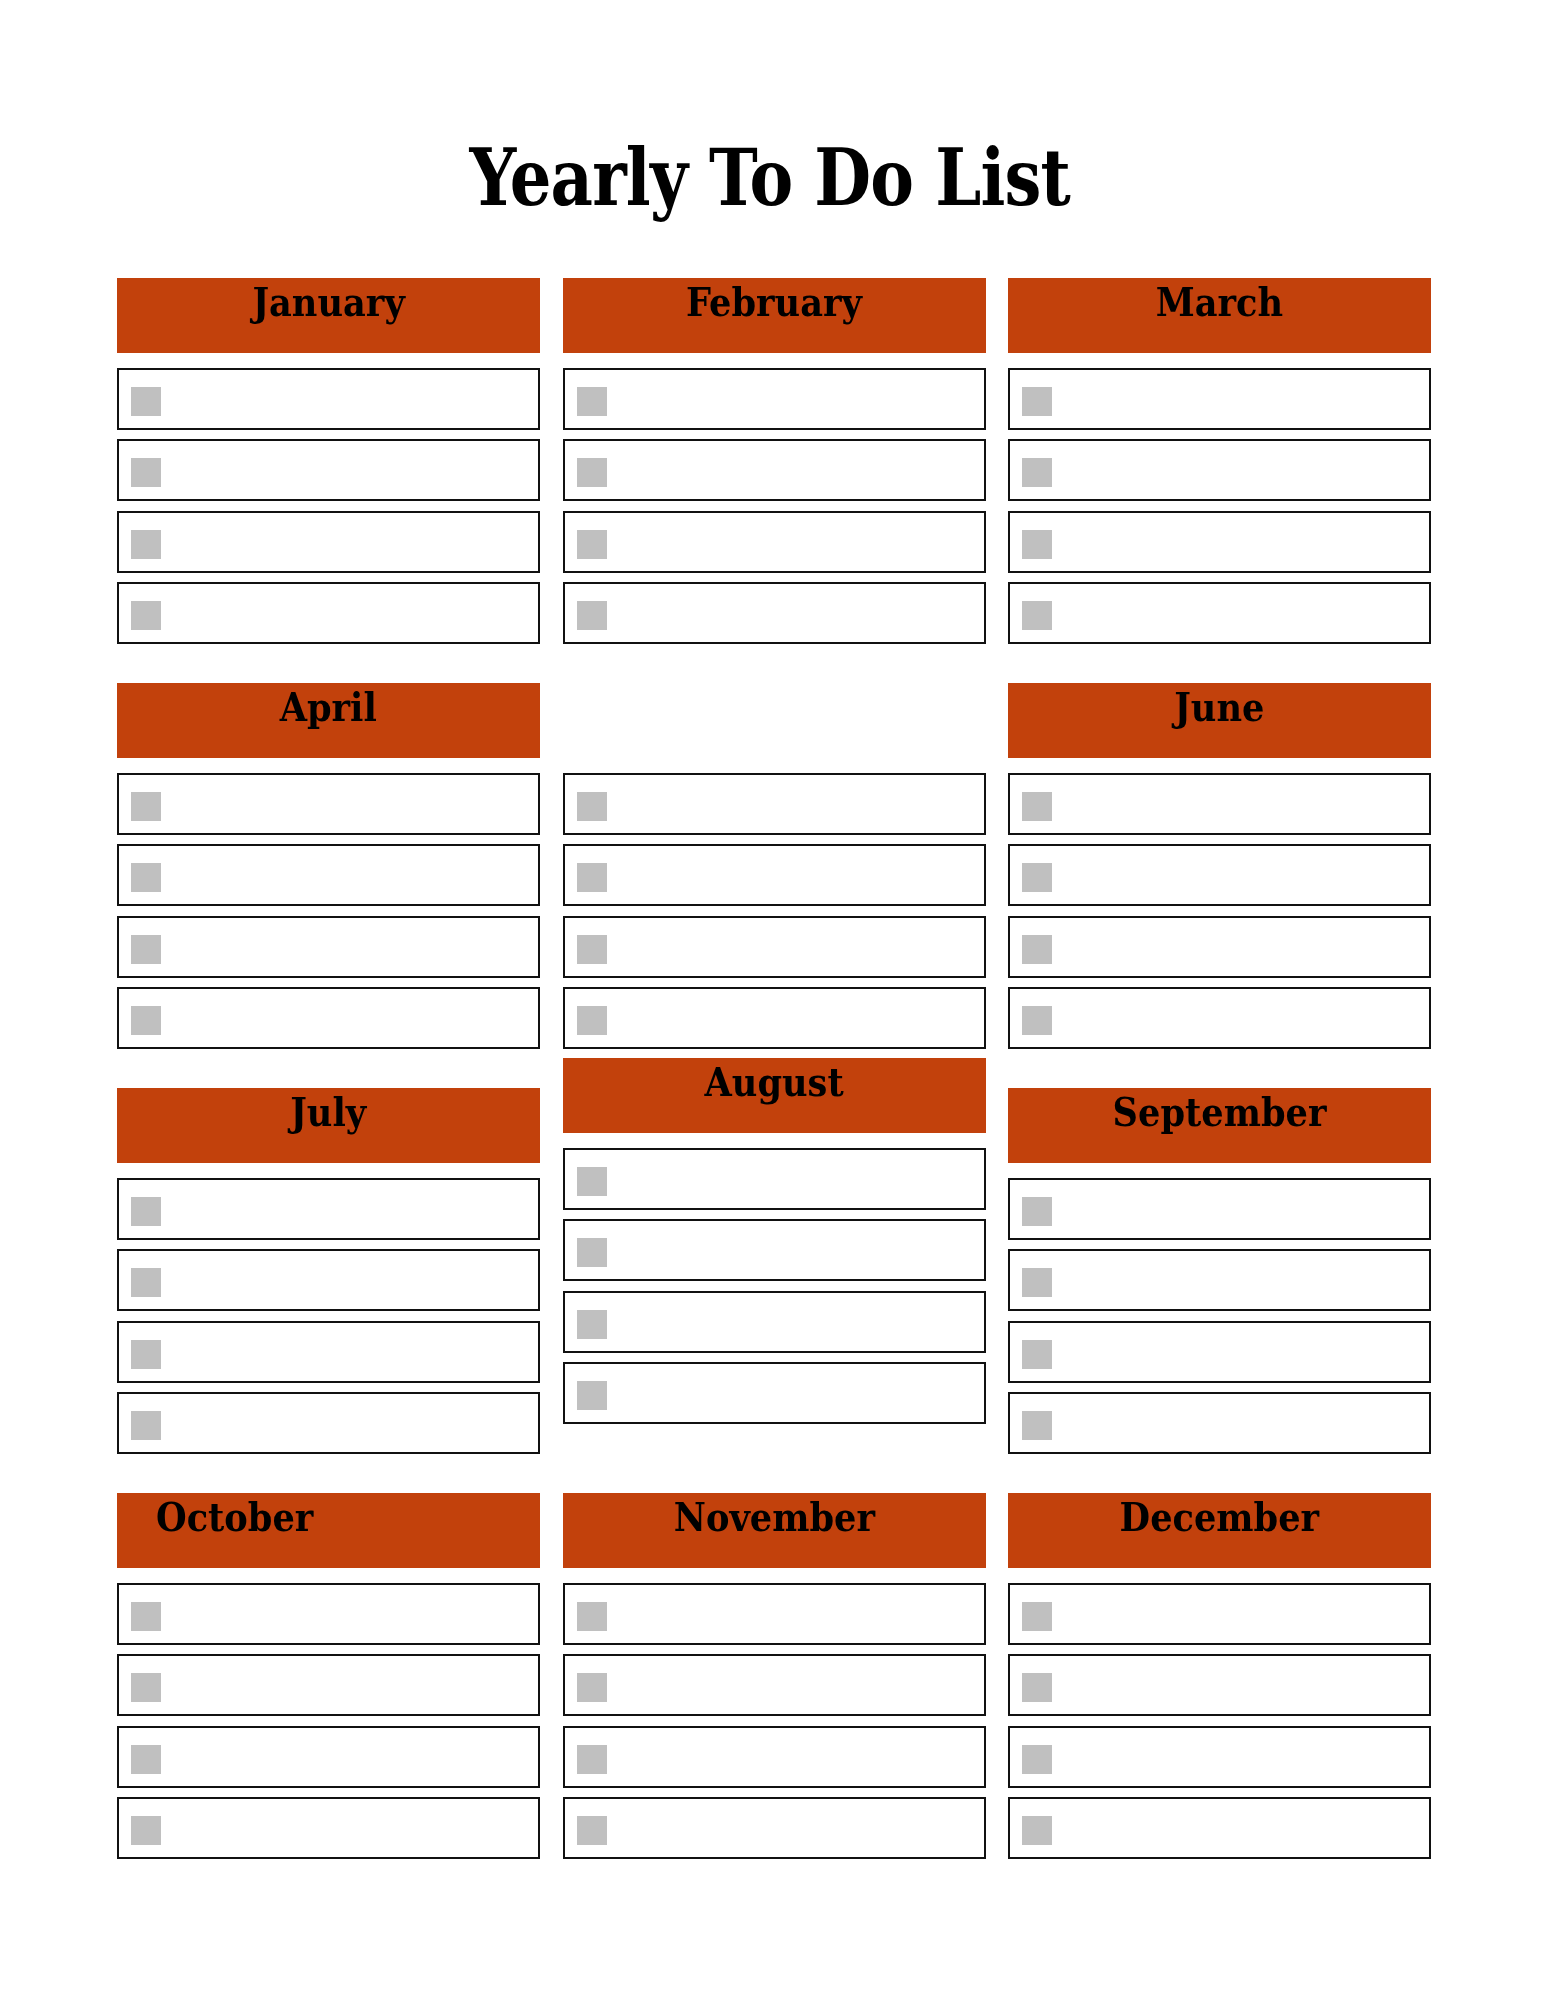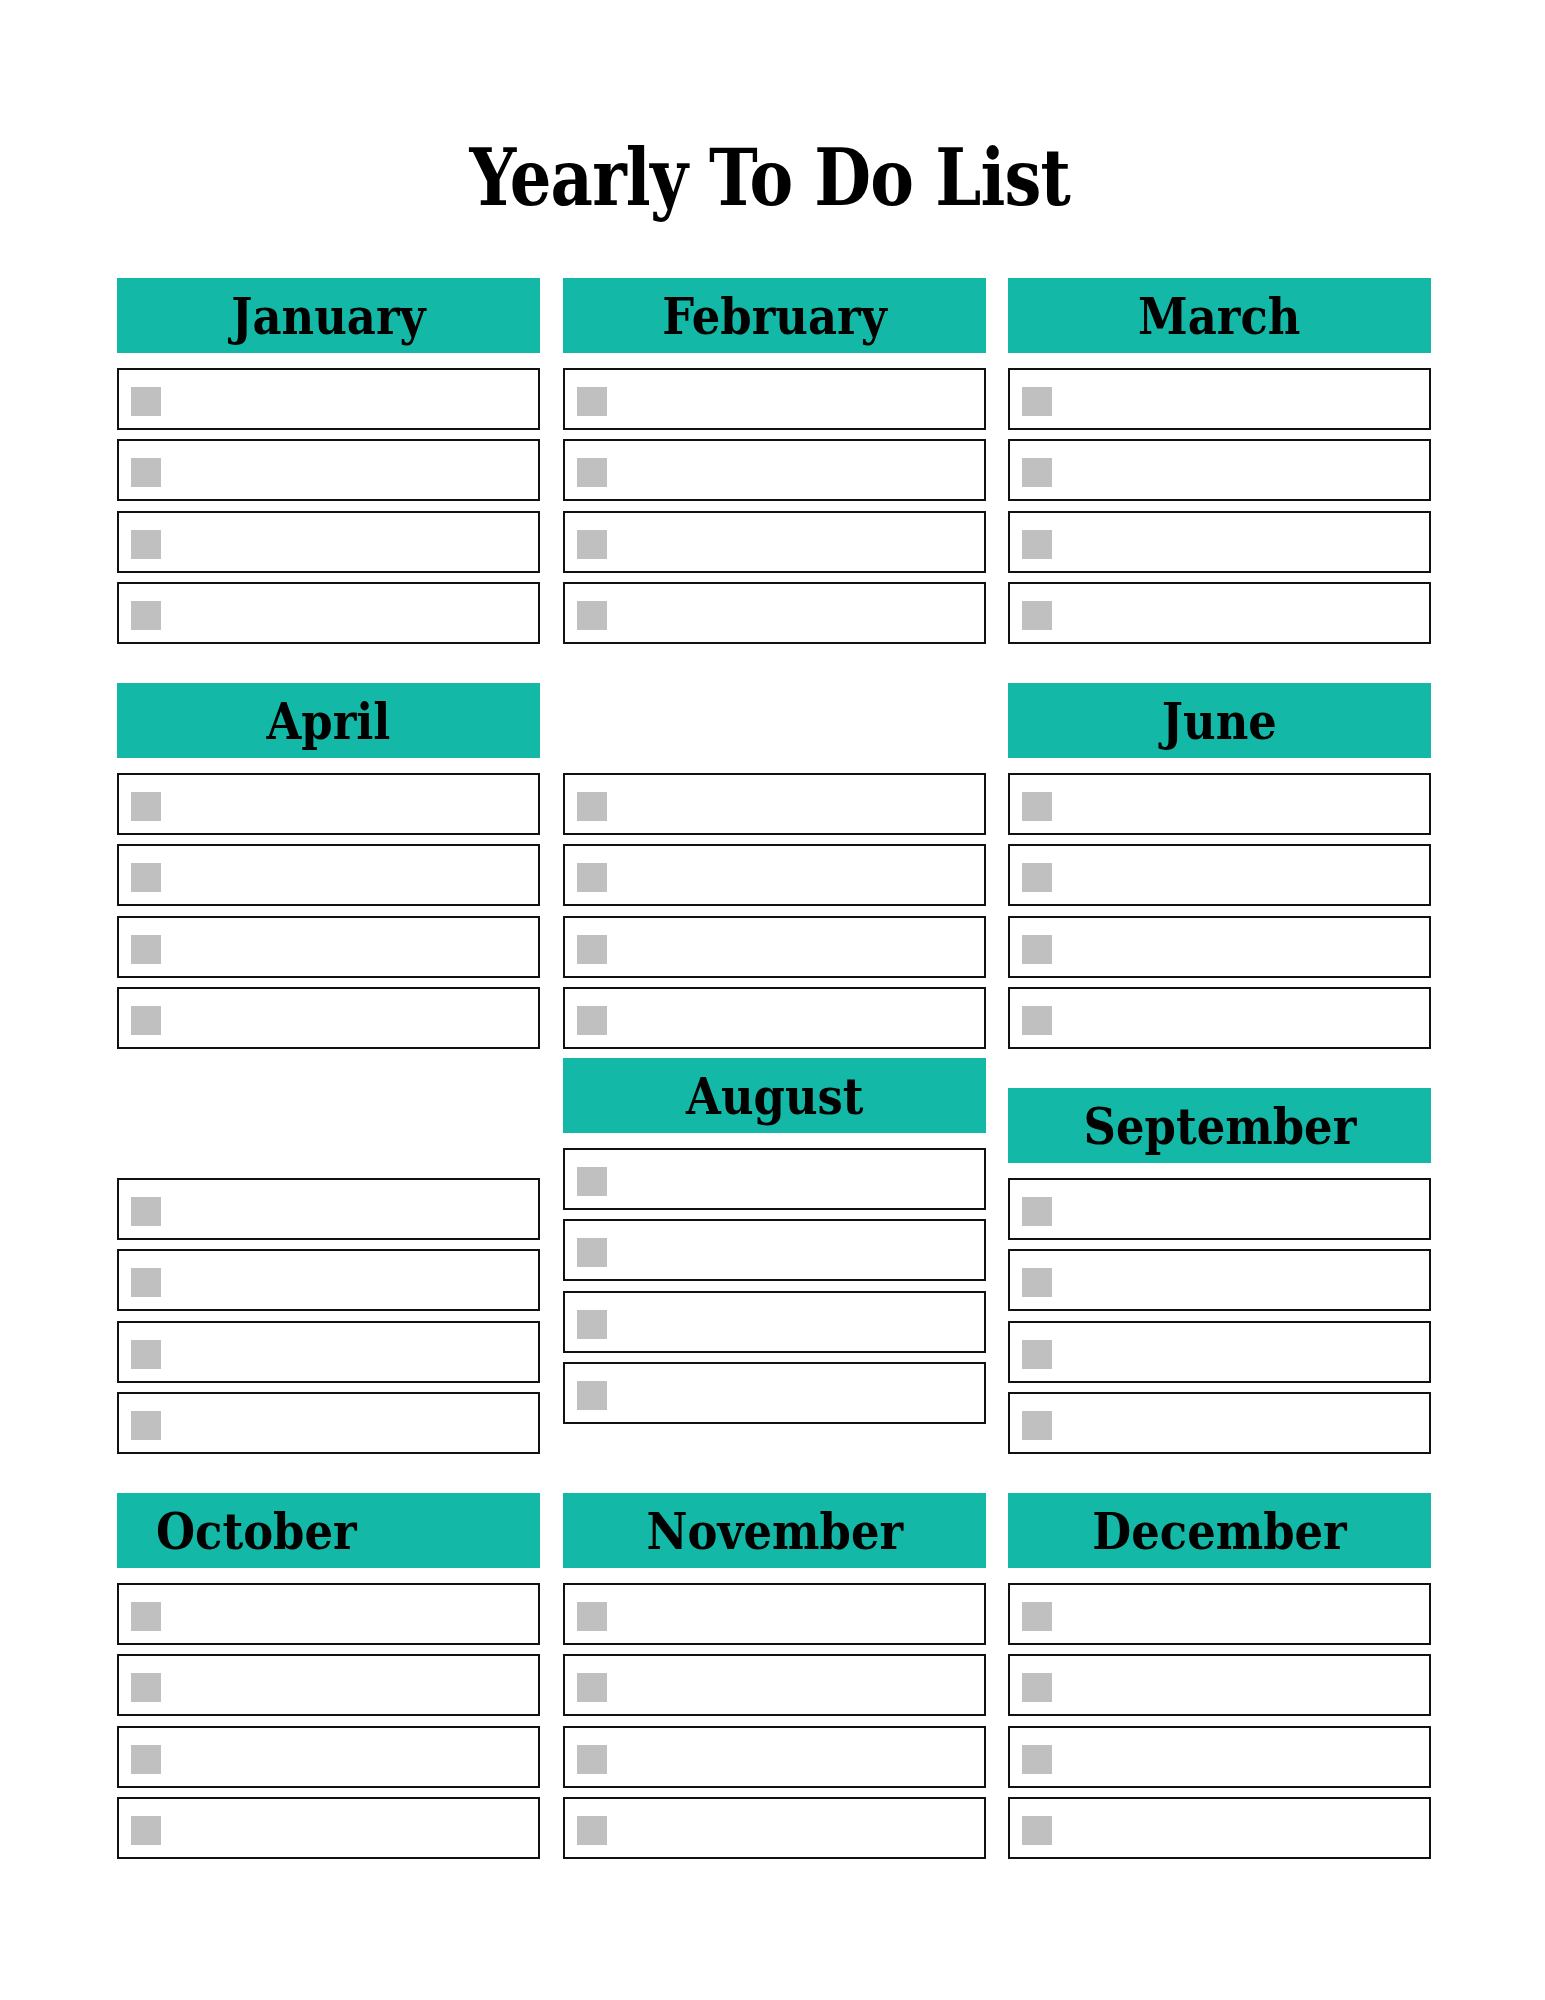--- a/index.html
+++ b/index.html
@@ -3,22 +3,22 @@
 <meta charset="utf-8">
 <style>
   html, body { margin: 0; padding: 0; background: #ffffff; }
   body { width: 1545px; height: 2000px; position: relative; overflow: hidden;
          font-family: "DejaVu Serif", "Liberation Serif", serif; color: #000; }
   .title { position: absolute; top: 128px; left: 0; width: 1545px; text-align: center;
            font-size: 78px; font-weight: bold; letter-spacing: -1px; line-height: 100px;
            transform: scaleX(0.84); transform-origin: 755px 50%; }
   .grid { position: absolute; left: 117px; top: 278px; width: 1313px; }
   .block { position: absolute; width: 423px; }
-  .header { height: 75px; background: #14b8a6; display: flex; align-items: center;
-            justify-content: center; font-size: 51px; font-weight: bold; }
+  .header { height: 75px; background: #c2410c; display: flex; 
+            justify-content: center; font-size: 40px; font-weight: bold; }
   .header span { display: inline-block; transform: scaleX(0.88); }
   .header.left { justify-content: flex-start; padding-left: 39px; }
   .header.left span { transform-origin: left center; }
   .row { position: absolute; left: 0; width: 423px; height: 62px; box-sizing: border-box;
          border: 2px solid #111; background: #fff; }
   .cb { position: absolute; left: 12px; top: 17px; width: 30px; height: 29px; background: #c0c0c0; }
 </style>
 </head>
 <body>
 
@@ -142,20 +142,23 @@
       <div class="row" style="top: 233px;">
         <div class="cb"></div>
         <span style="position: absolute; left: 56px; top: 14px; font-size: 24px;"></span>
       </div>
       <div class="row" style="top: 304px;">
         <div class="cb"></div>
         <span style="position: absolute; left: 56px; top: 14px; font-size: 24px;"></span>
       </div>
     </div>
     <div class="block" style="left: 0px; top: 810px; height: 366px;">
+      <div class="header">
+        <span>July</span>
+      </div>
       <div class="row" style="top: 90px;">
         <div class="cb"></div>
         <span style="position: absolute; left: 56px; top: 14px; font-size: 24px;"></span>
       </div>
       <div class="row" style="top: 161px;">
         <div class="cb"></div>
         <span style="position: absolute; left: 56px; top: 14px; font-size: 24px;"></span>
       </div>
       <div class="row" style="top: 233px;">
         <div class="cb"></div>

